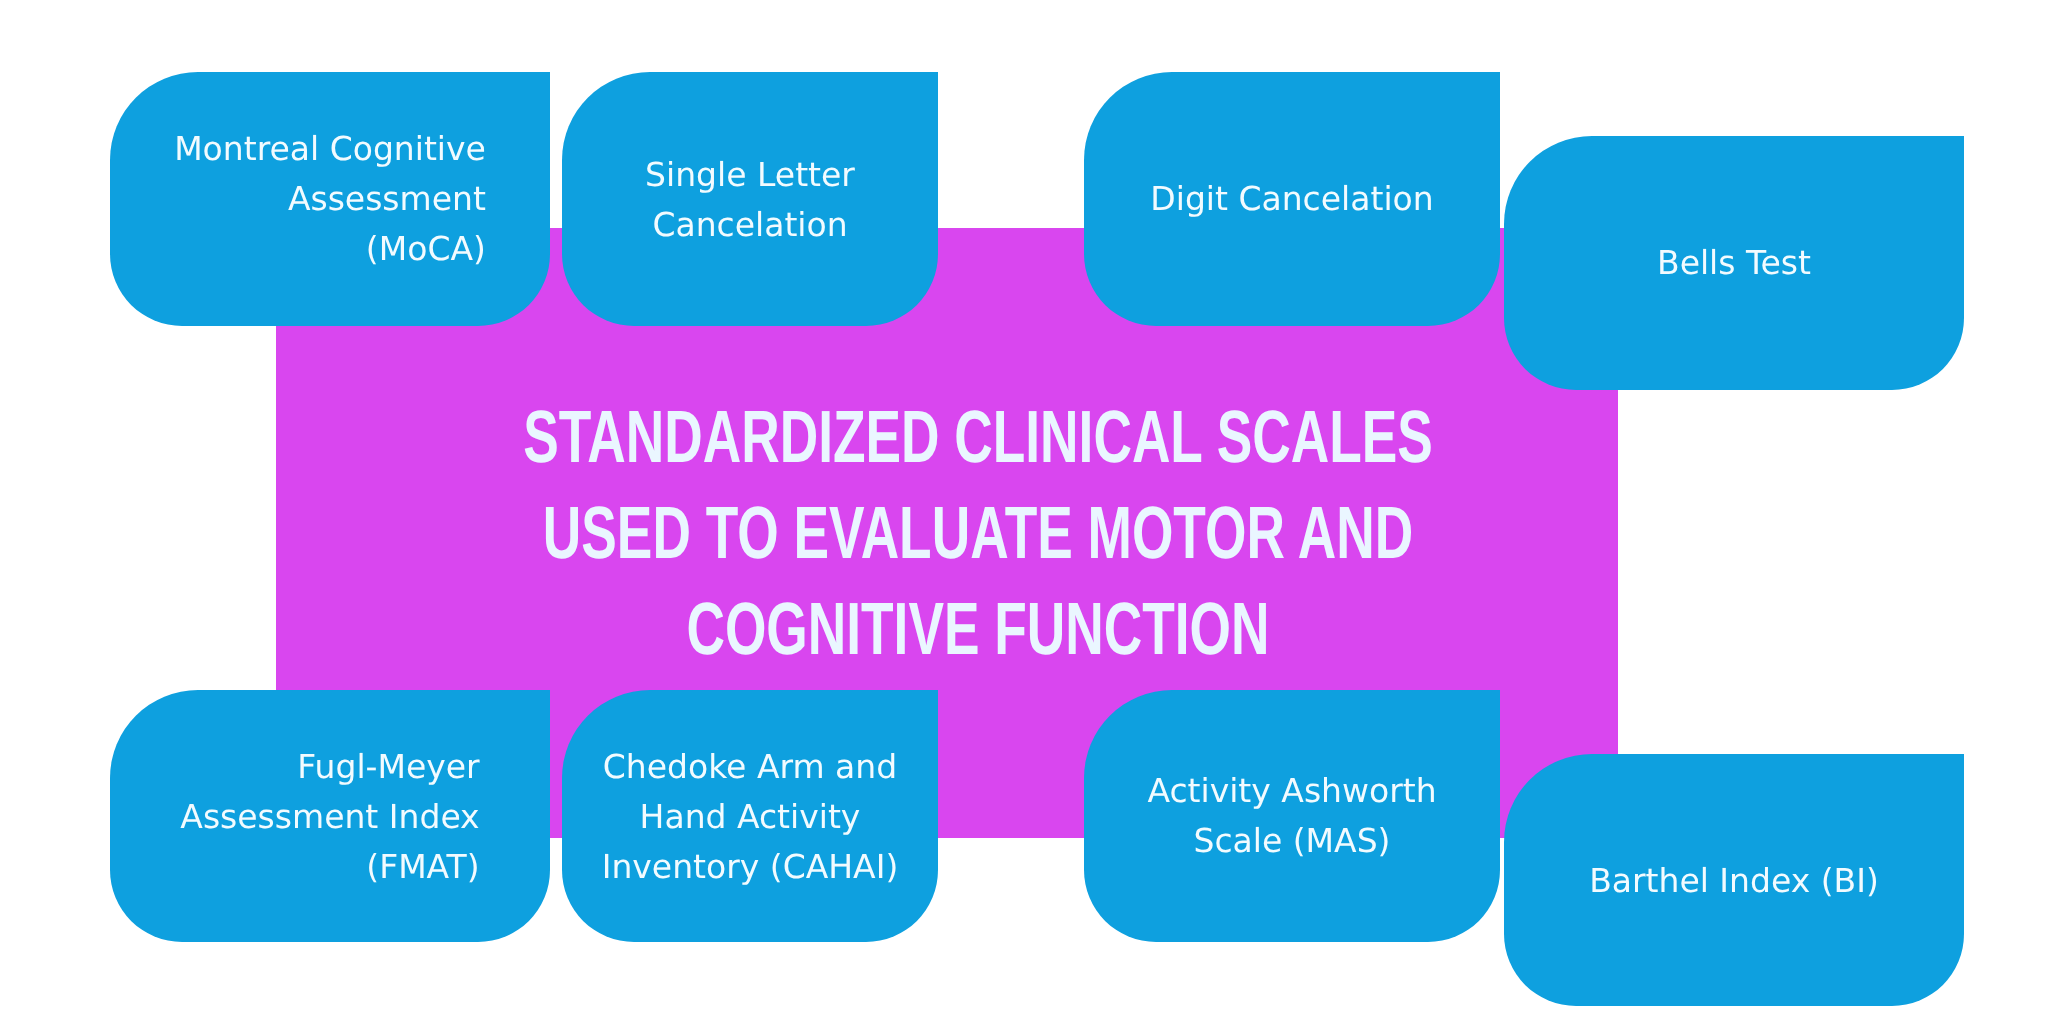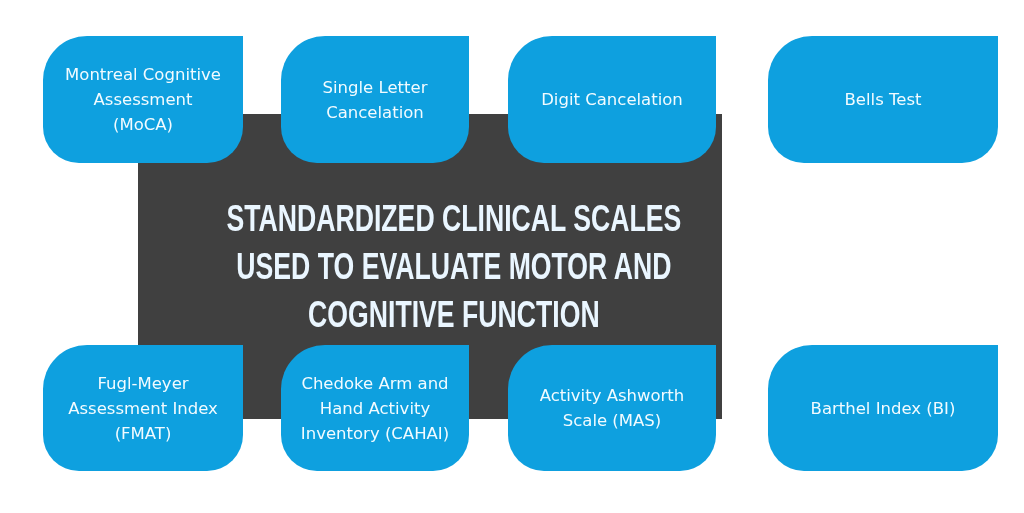--- a/index.html
+++ b/index.html
@@ -11,26 +11,26 @@
       width: 1024px;
       height: 513px;
       position: relative;
       overflow: hidden;
       font-family: "DejaVu Sans", sans-serif;
     }
     .center-panel {
       position: absolute;
       left: 138px;
       top: 114px;
-      width: 584px;
+      width: 671px;
       height: 305px;
-      background: #404040;
+      background: #d946ef;
       display: flex;
       align-items: center;
-      justify-content: flex-start;
+      justify-content: flex-end;
     }
     .center-title {
       color: #eaf6ff;
       font-family: "Liberation Sans", sans-serif;
       font-weight: bold;
       font-size: 37px;
       line-height: 48px;
       text-align: center;
       text-transform: uppercase;
       transform: scaleX(0.72);
@@ -52,24 +52,24 @@
       font-family: "DejaVu Sans", sans-serif;
       font-size: 16.5px;
       line-height: 25px;
     }
     .box span {
       display: block;
       white-space: pre-line;
     }
     .top { top: 36px; height: 127px; }
     .bottom { top: 345px; height: 126px; }
-    .c1 { left: 43px; width: 200px; }
+    .c1 { left: 55px; width: 220px; text-align: right; }
     .c2 { left: 281px; width: 188px; }
-    .c3 { left: 508px; width: 208px; }
-    .c4 { left: 768px; width: 230px; }
+    .c3 { left: 542px; width: 208px; }
+    .c4 { left: 752px; width: 230px; margin-top: 32px; }
   </style>
 </head>
 <body>
 
 <div class="center-panel">
   <div class="center-title">
     <div>STANDARDIZED CLINICAL SCALES</div>
     <div>USED TO EVALUATE MOTOR AND</div>
     <div>COGNITIVE FUNCTION</div>
   </div>

